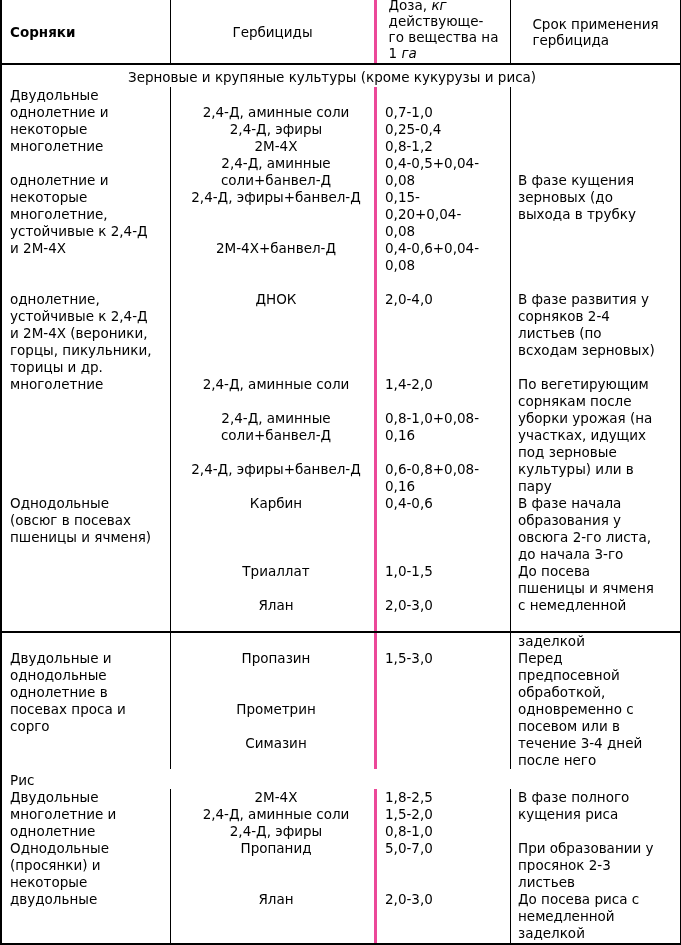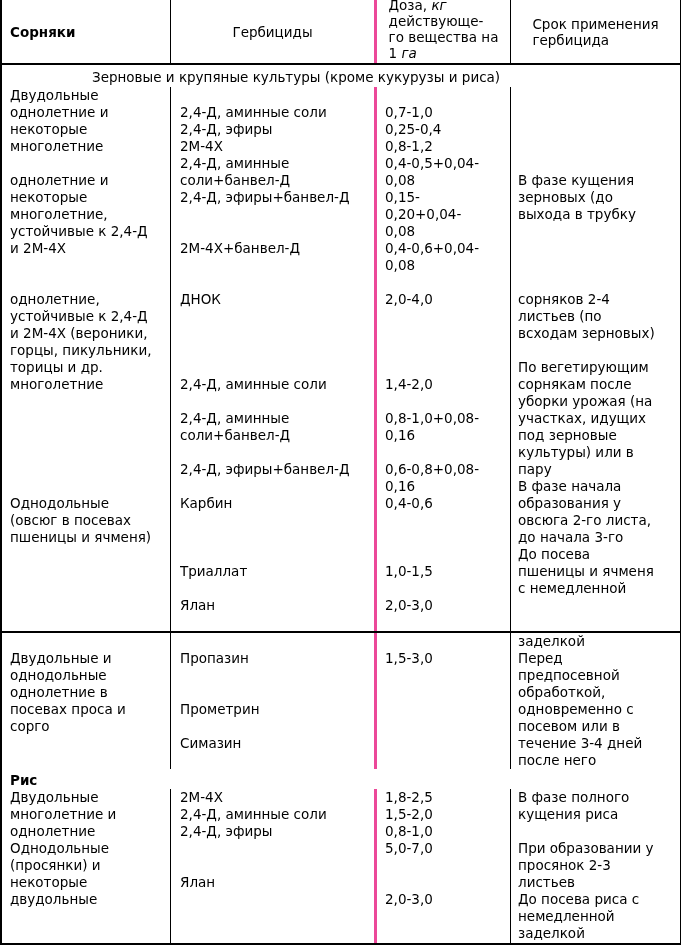--- a/index.html
+++ b/index.html
@@ -27,26 +27,26 @@
   .c4{flex:1;}
   
   .header{height:63px;border-bottom:2px solid #000;}
   .header .cell{display:flex;align-items:center;justify-content:center;}
   .header .c1{justify-content:flex-start;padding-left:8px;font-weight:bold;text-align:center;}
   .hdr-stack{line-height:16px;}
   .hdr-dose{margin-top:-5px;}
   .hdr-stack .line{height:16px;line-height:16px;}
   
   .merged{height:22px;line-height:20px;padding-top:2px;box-sizing:border-box;}
-  .merged.cereals{padding-left:90px;}
-  .merged.ricehdr{height:20px;line-height:18px;font-weight:bold;padding-left:8px;}
+  .merged.cereals{padding-left:90px;margin-left:36px;}
+  .merged.ricehdr{height:20px;line-height:18px;font-weight:normal;padding-left:8px;}
   
   .sec .cell{padding-top:0;}
   .sec .c1{padding-left:8px;padding-right:2px;}
-  .sec .c2{padding-left:9px;padding-right:2px;}
+  .sec .c2{padding-left:9px;padding-right:2px;text-align:center;}
   .sec .c3{padding-left:8px;padding-right:0;}
   .sec .c4{padding-left:7px;padding-right:2px;}
   .sec-cereals{height:544px;}
   .sec-millet{height:136px;border-top:2px solid #000;}
   .sec-rice{flex:1;}
   .line{height:17px;line-height:17px;white-space:nowrap;overflow:hidden;}
 </style>
 </head>
 <body>
 
@@ -189,20 +189,21 @@
           <div class="line">&nbsp;</div>
           <div class="line">&nbsp;</div>
           <div class="line">&nbsp;</div>
           <div class="line">В фазе кущения</div>
           <div class="line">зерновых (до</div>
           <div class="line">выхода в трубку</div>
           <div class="line">&nbsp;</div>
           <div class="line">&nbsp;</div>
           <div class="line">&nbsp;</div>
           <div class="line">&nbsp;</div>
+          <div class="line">В фазе развития у</div>
           <div class="line">сорняков 2-4</div>
           <div class="line">листьев (по</div>
           <div class="line">всходам зерновых)</div>
           <div class="line">&nbsp;</div>
           <div class="line">По вегетирующим</div>
           <div class="line">сорнякам после</div>
           <div class="line">уборки урожая (на</div>
           <div class="line">участках, идущих</div>
           <div class="line">под зерновые</div>
           <div class="line">культуры) или в</div>
@@ -274,20 +275,21 @@
           <div class="line">(просянки) и</div>
           <div class="line">некоторые</div>
           <div class="line">двудольные</div>
           <div class="line">&nbsp;</div>
           <div class="line">&nbsp;</div>
         </div>
       <div class="cell c2">
           <div class="line">2М-4Х</div>
           <div class="line">2,4-Д, аминные соли</div>
           <div class="line">2,4-Д, эфиры</div>
+          <div class="line">Пропанид</div>
           <div class="line">&nbsp;</div>
           <div class="line">&nbsp;</div>
           <div class="line">Ялан</div>
           <div class="line">&nbsp;</div>
           <div class="line">&nbsp;</div>
         </div>
       <div class="cell c3">
           <div class="line">1,8-2,5</div>
           <div class="line">1,5-2,0</div>
           <div class="line">0,8-1,0</div>

